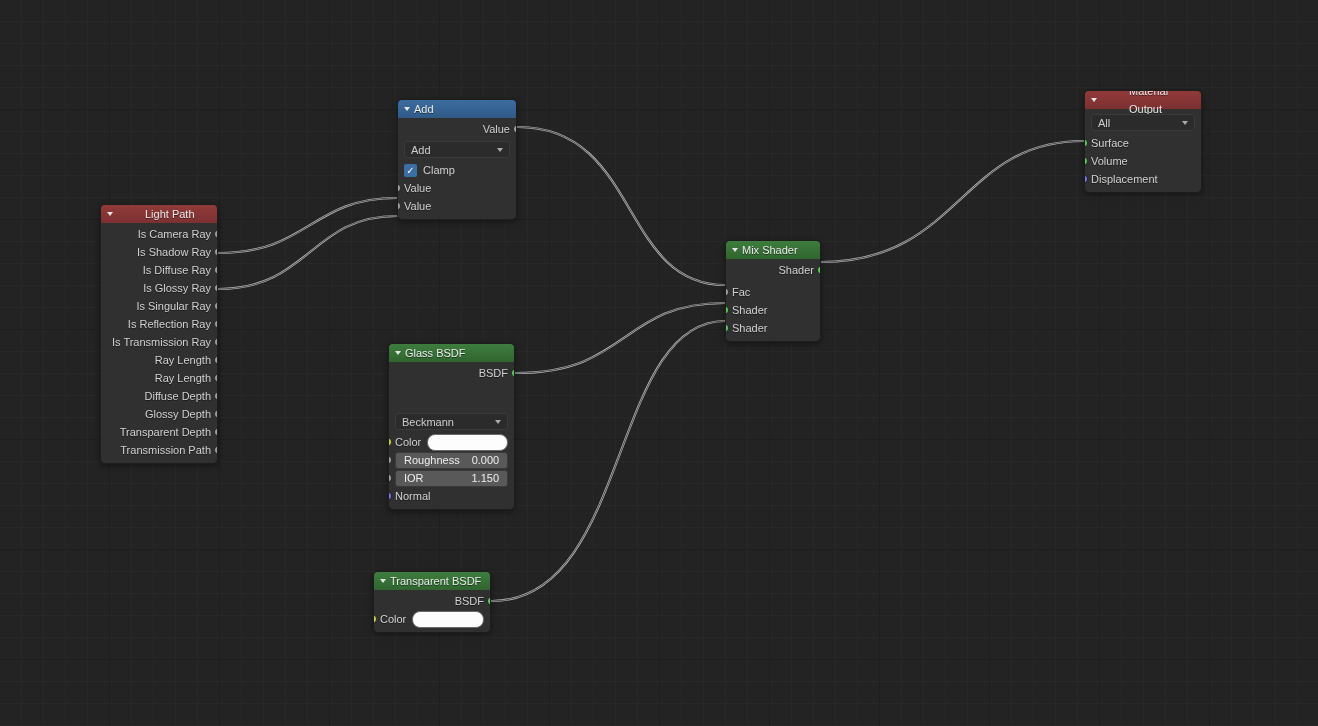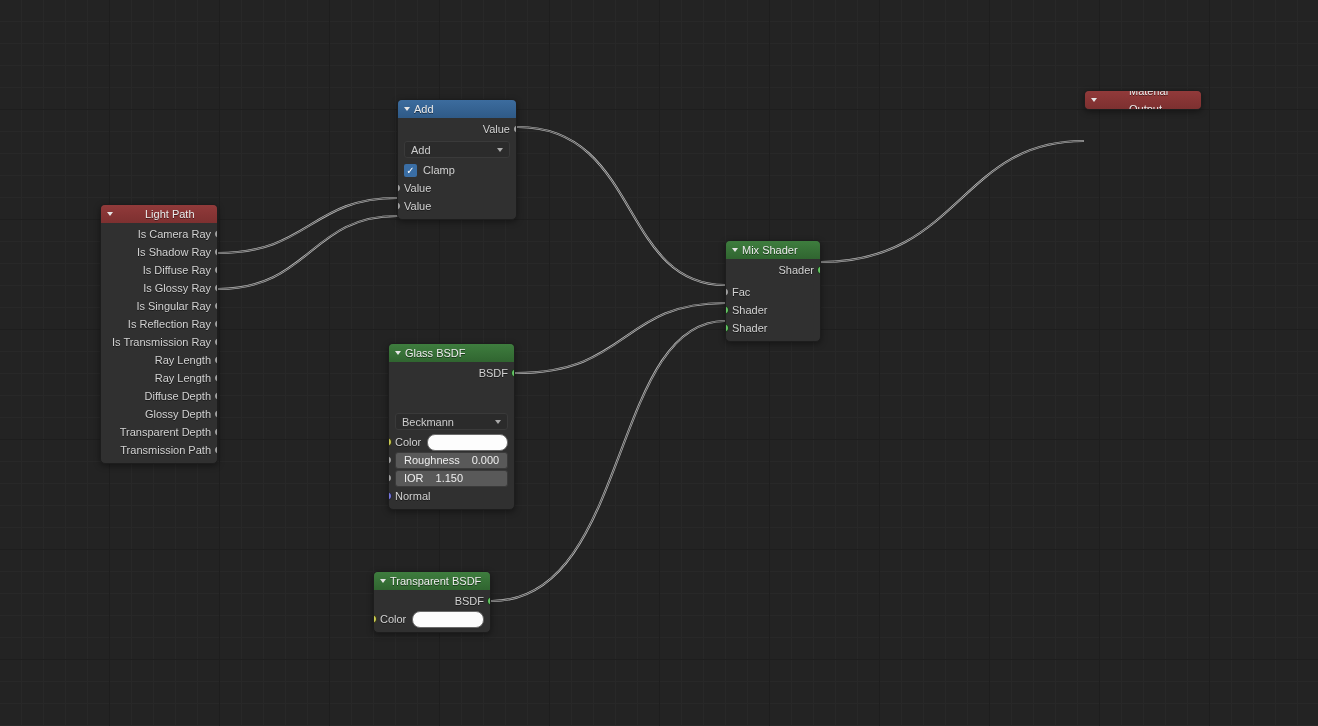--- a/index.html
+++ b/index.html
@@ -92,21 +92,21 @@
     padding: 0 6px;
     flex: 1;
   }
   .dropdown { justify-content: space-between; background:#2b2b2b;}
   .dropdown .chev {
     width: 0; height: 0;
     border-top: 4px solid #aaa;
     border-left: 3px solid transparent;
     border-right: 3px solid transparent;
   }
-  .numfield { background:#595959; color:#eee; padding:0 8px;gap:12px;}
+  .numfield { background:#595959; color:#eee; justify-content: space-between; padding:0 8px;gap:12px;}
   .swatch   { background:#fdfdfd; border:1px solid #6a6a6a; border-radius:8px; }
   .check {
     display:flex; align-items:center; gap:6px; height:18px;
   }
   .checkbox {
     width:13px;height:13px;background:#3a6ea5;border-radius:2px;
     display:flex;align-items:center;justify-content:center;
     font-size:10px;color:#fff;
   }
   .label-sm{color:#cfcfcf;}
@@ -316,13 +316,33 @@
       <span class="lbl">Shader</span>
     </div>
   </div>
 </div>
 
 <div class="node" style="left:1084px; top:90px; width:118px;">
   <div class="node-header hdr-red">
     <span class="tri"></span>
     <span>Material Output</span>
   </div>
+  <div class="node-body">
+    <div class="row" style="height:auto;padding:3px 0;">
+      <div class="dropdown">
+        <span>All</span>
+        <span class="chev"></span>
+      </div>
+    </div>
+    <div class="row left">
+      <span class="sock in green"></span>
+      <span class="lbl">Surface</span>
+    </div>
+    <div class="row left">
+      <span class="sock in green"></span>
+      <span class="lbl">Volume</span>
+    </div>
+    <div class="row left">
+      <span class="sock in purple"></span>
+      <span class="lbl">Displacement</span>
+    </div>
+  </div>
 </div>
 
 </body></html>

